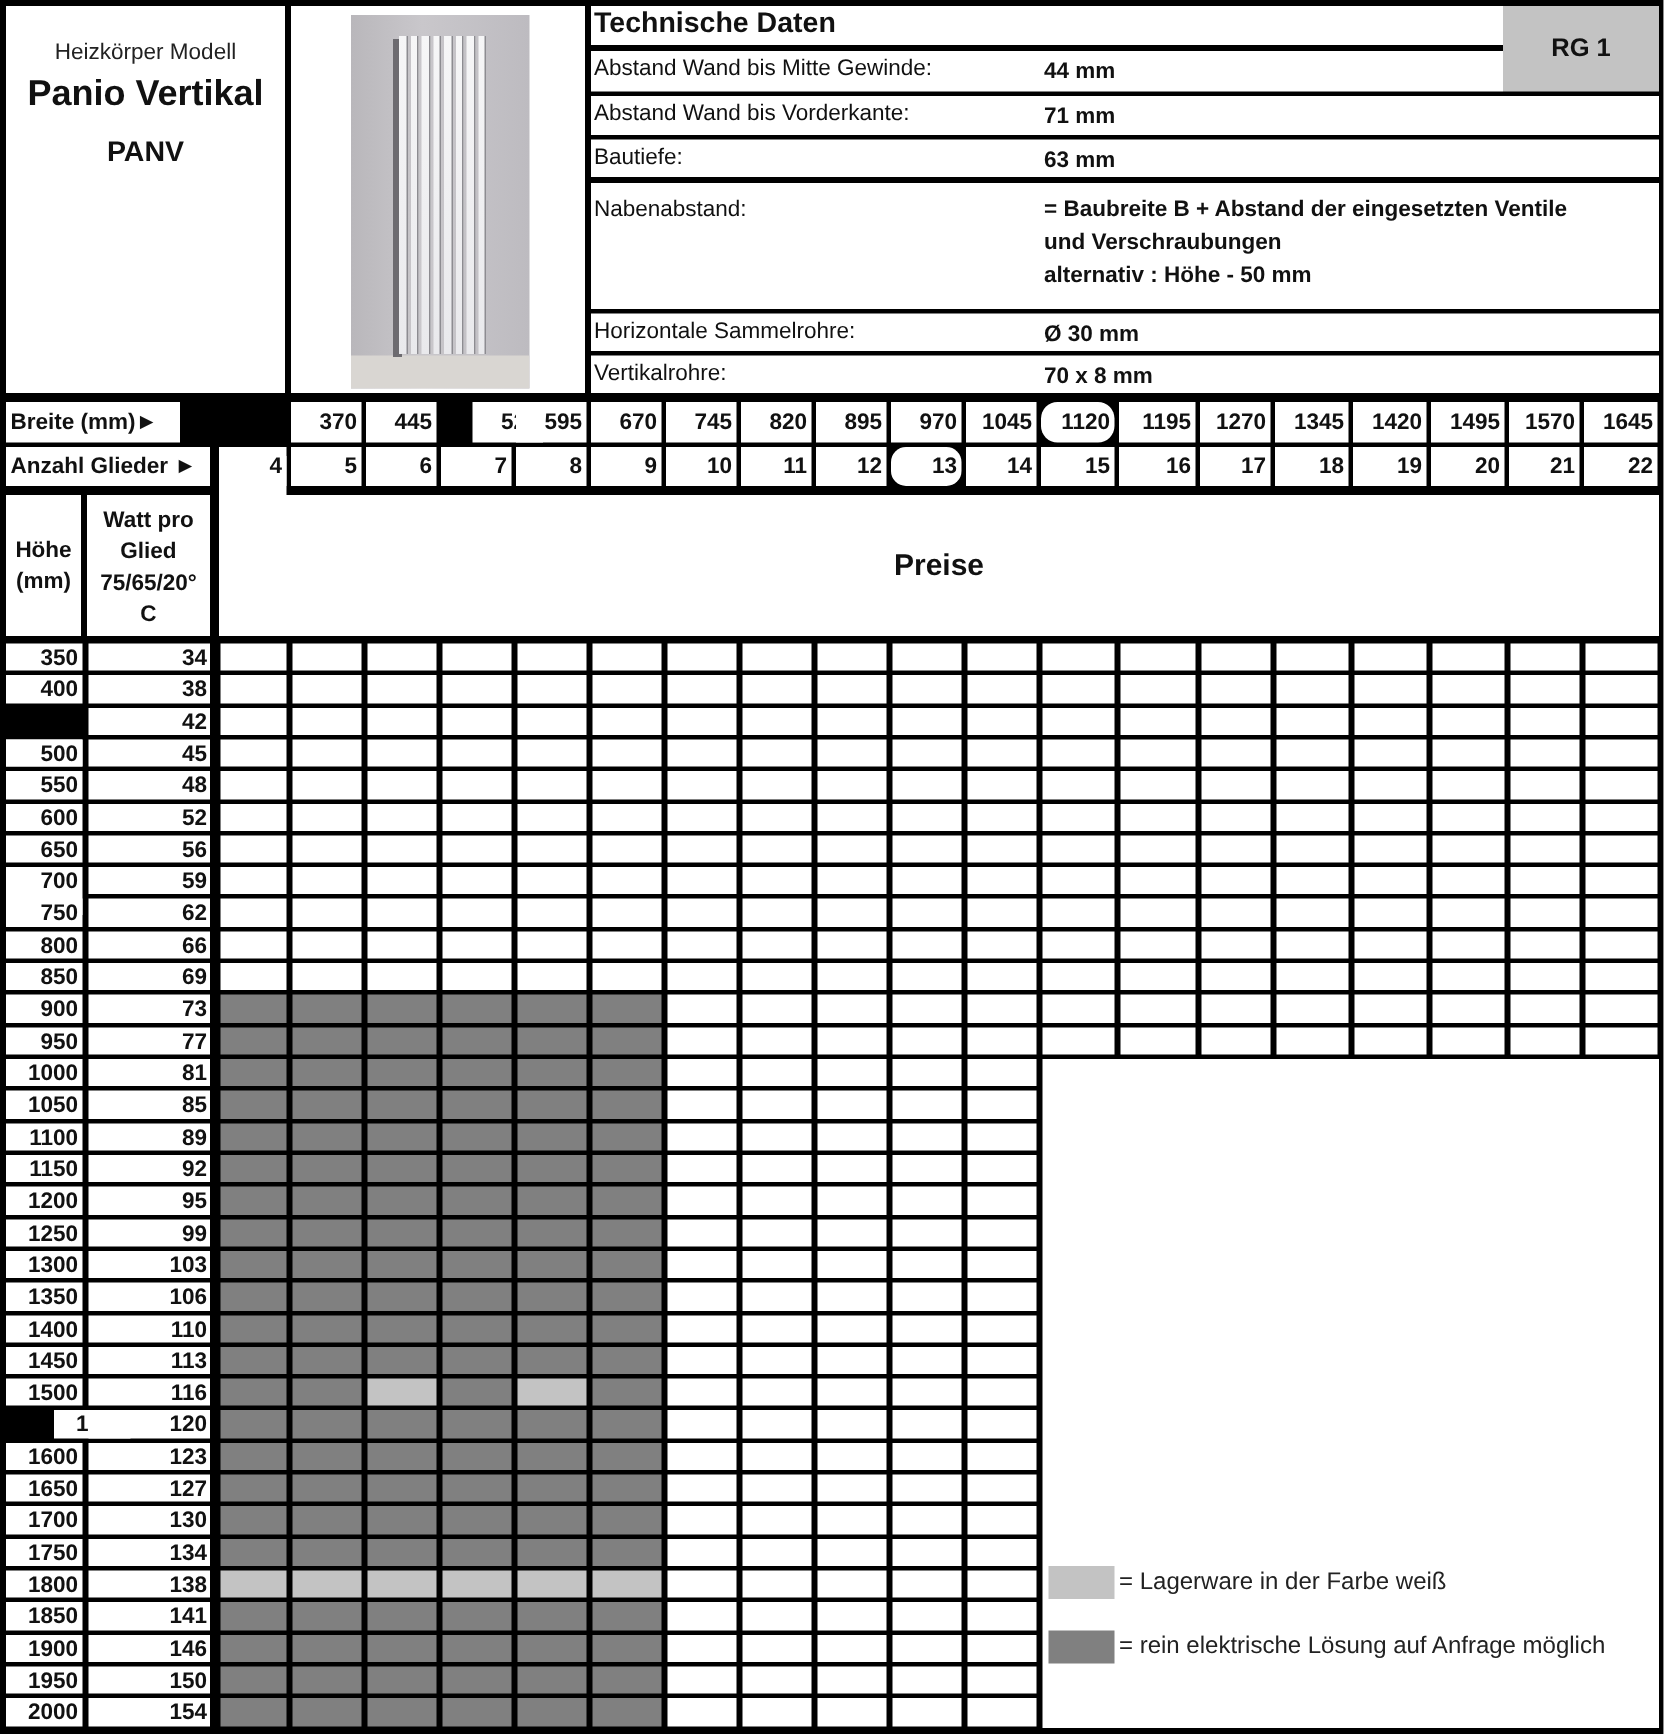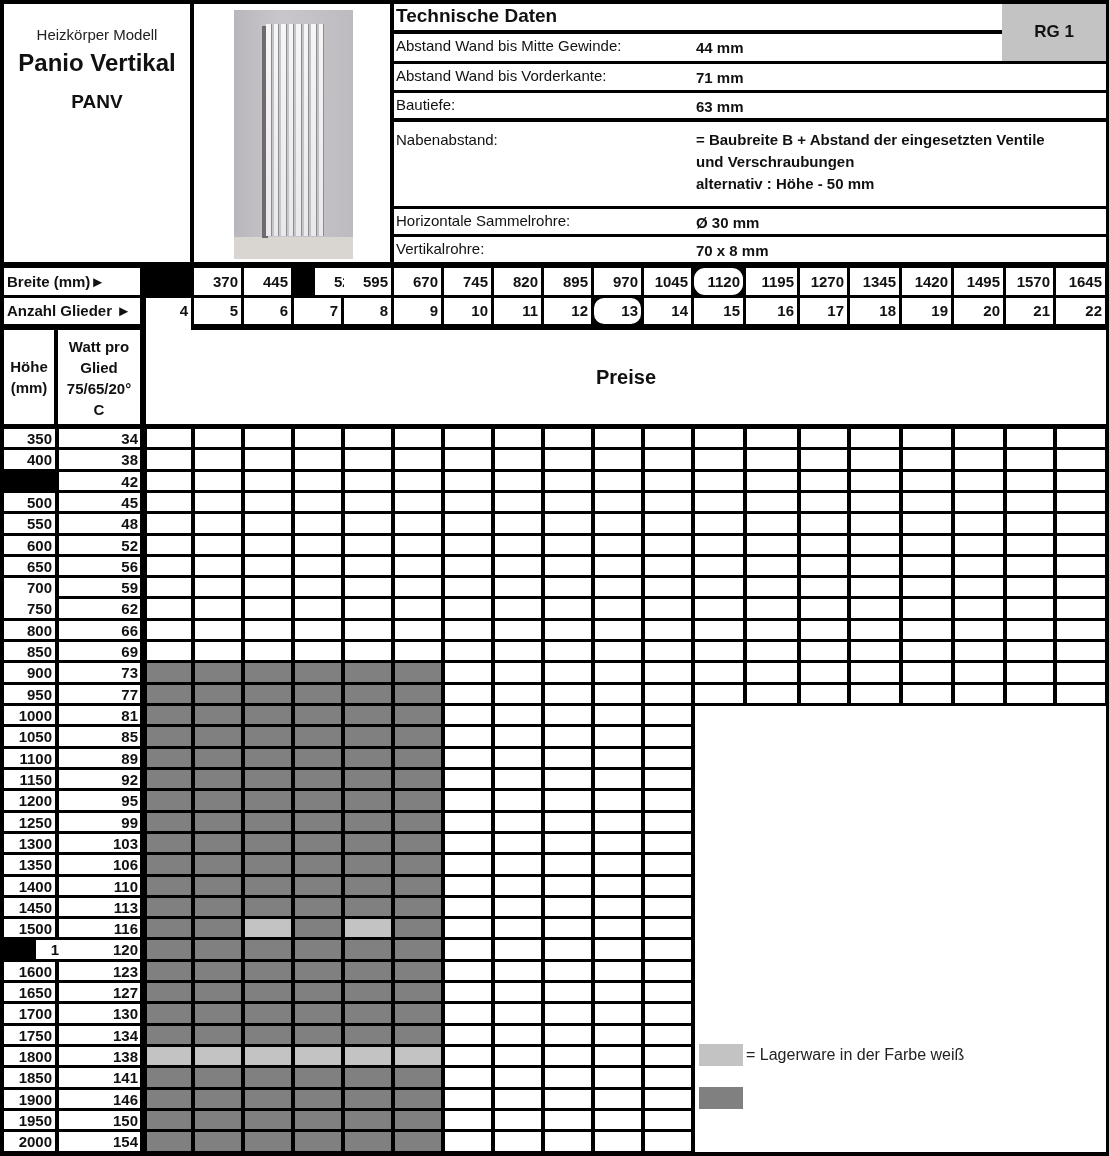--- a/index.html
+++ b/index.html
@@ -98,21 +98,21 @@
 </div>
 <div class="tech-row" style="top:209px;height:25px;">
   <span class="lbl">Horizontale Sammelrohre:</span>
   <span class="val">Ø 30 mm</span>
 </div>
 <div class="tech-row" style="top:237px;height:25px;">
   <span class="lbl">Vertikalrohre:</span>
   <span class="val">70 x 8 mm</span>
 </div>
 
-<div class="cell hdr hdr-left" style="left:4px;top:268px;width:136px;height:27px;">Breite (mm)►</div>
+<div class="cell hdr hdr-left" style="left:4px;top:268px;width:116px;height:27px;">Breite (mm)►</div>
 <div class="cell hdr hdr-left" style="left:4px;top:298px;width:136px;height:26px;line-height:26px;">Anzahl Glieder ►</div>
 
 <div id="hoehe-hdr">
   <div>Höhe</div>
   <div>(mm)</div>
 </div>
 <div id="watt-hdr">
   <div>Watt pro</div>
   <div>Glied</div>
   <div>75/65/20°</div>
@@ -707,14 +707,15 @@
     <div class="cell" style="left: 645px; top: 1132px; width: 46px; height: 19px;"></div>
   </div>
 
 <div id="legend-area" style="top: 706px; left: 695px; width: 411px; height: 446px;">
   <div class="legend-item" style="top:338px;">
     <div class="swatch" style="background:#c3c3c3;"></div>
     <span>= Lagerware in der Farbe weiß</span>
   </div>
   <div class="legend-item" style="top:381px;">
     <div class="swatch" style="background:#808080;"></div>
+    <span>= rein elektrische Lösung auf Anfrage möglich</span>
   </div>
 </div>
 
 </body></html>

